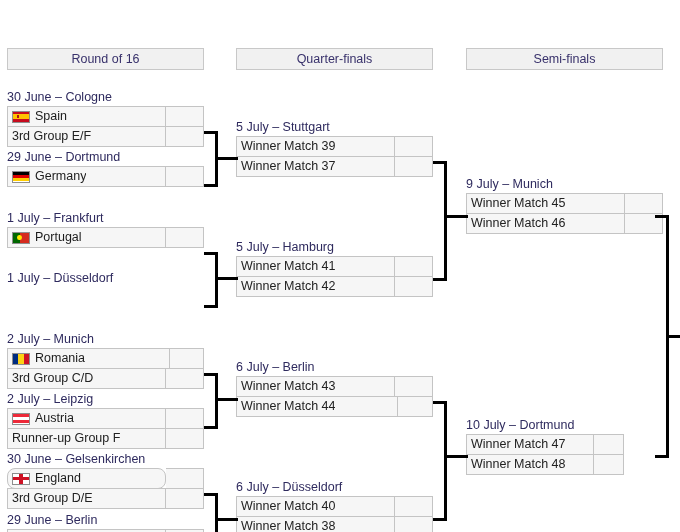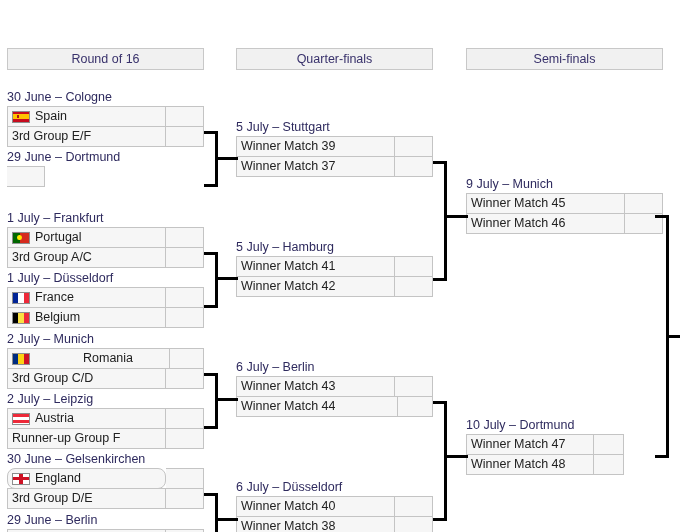--- a/index.html
+++ b/index.html
@@ -142,75 +142,53 @@
       <div class="team" style="width:159px;">
         <span class="tname placeholder">3rd Group E/F</span>
       </div>
       <div class="score" style="width:38px;"></div>
     </div>
   </div>
 
   <div class="venue" style="left:7px;top:106px;">29 June – Dortmund</div>
   <div class="match" style="left:7px;top:123px;width:197px;">
     <div class="row">
+      <div class="team" style="width:159px;">
+        <span class="flag h3">
+          <i style="background:#000"></i>
+            <i style="background:#dd0000"></i>
+            <i style="background:#ffce00"></i>
+        </span>
+        <span class="tname">Germany</span>
+      </div>
       <div class="score" style="width:38px;"></div>
     </div>
   </div>
 
   <div class="venue" style="left:7px;top:167px;">1 July – Frankfurt</div>
   <div class="match" style="left:7px;top:184px;width:197px;">
     <div class="row">
       <div class="team" style="width:159px;">
         <span class="flag pt">
           <i style="background:#006600"></i>
             <i style="background:#d52b1e"></i>
             <i style="background:#ffe900"></i>
         </span>
         <span class="tname">Portugal</span>
       </div>
       <div class="score" style="width:38px;"></div>
     </div>
-    <div class="row">
-      <div class="team" style="width:159px;">
-        <span class="tname placeholder">3rd Group A/C</span>
-      </div>
-      <div class="score" style="width:38px;"></div>
-    </div>
   </div>
 
   <div class="venue" style="left:7px;top:227px;text-align:right;">1 July – Düsseldorf</div>
-  <div class="match" style="left:7px;top:244px;width:197px;">
-    <div class="row">
-      <div class="team" style="width:159px;">
-        <span class="flag v3">
-          <i style="background:#002395"></i>
-            <i style="background:#fff"></i>
-            <i style="background:#ed2939"></i>
-        </span>
-        <span class="tname">France</span>
-      </div>
-      <div class="score" style="width:38px;"></div>
-    </div>
-    <div class="row">
-      <div class="team" style="width:159px;">
-        <span class="flag v3">
-          <i style="background:#000"></i>
-            <i style="background:#fae042"></i>
-            <i style="background:#ed2939"></i>
-        </span>
-        <span class="tname">Belgium</span>
-      </div>
-      <div class="score" style="width:38px;"></div>
-    </div>
-  </div>
 
   <div class="venue" style="left:7px;top:288px;">2 July – Munich</div>
   <div class="match" style="left:7px;top:305px;width:197px;">
     <div class="row">
-      <div class="team" style="width:180px;gap:48px;">
+      <div class="team" style="width:180px;">
         <span class="flag v3">
           <i style="background:#002b7f"></i>
             <i style="background:#fcd116"></i>
             <i style="background:#ce1126"></i>
         </span>
         <span class="tname">Romania</span>
       </div>
       <div class="score" style="width:38px;"></div>
     </div>
     <div class="row">

